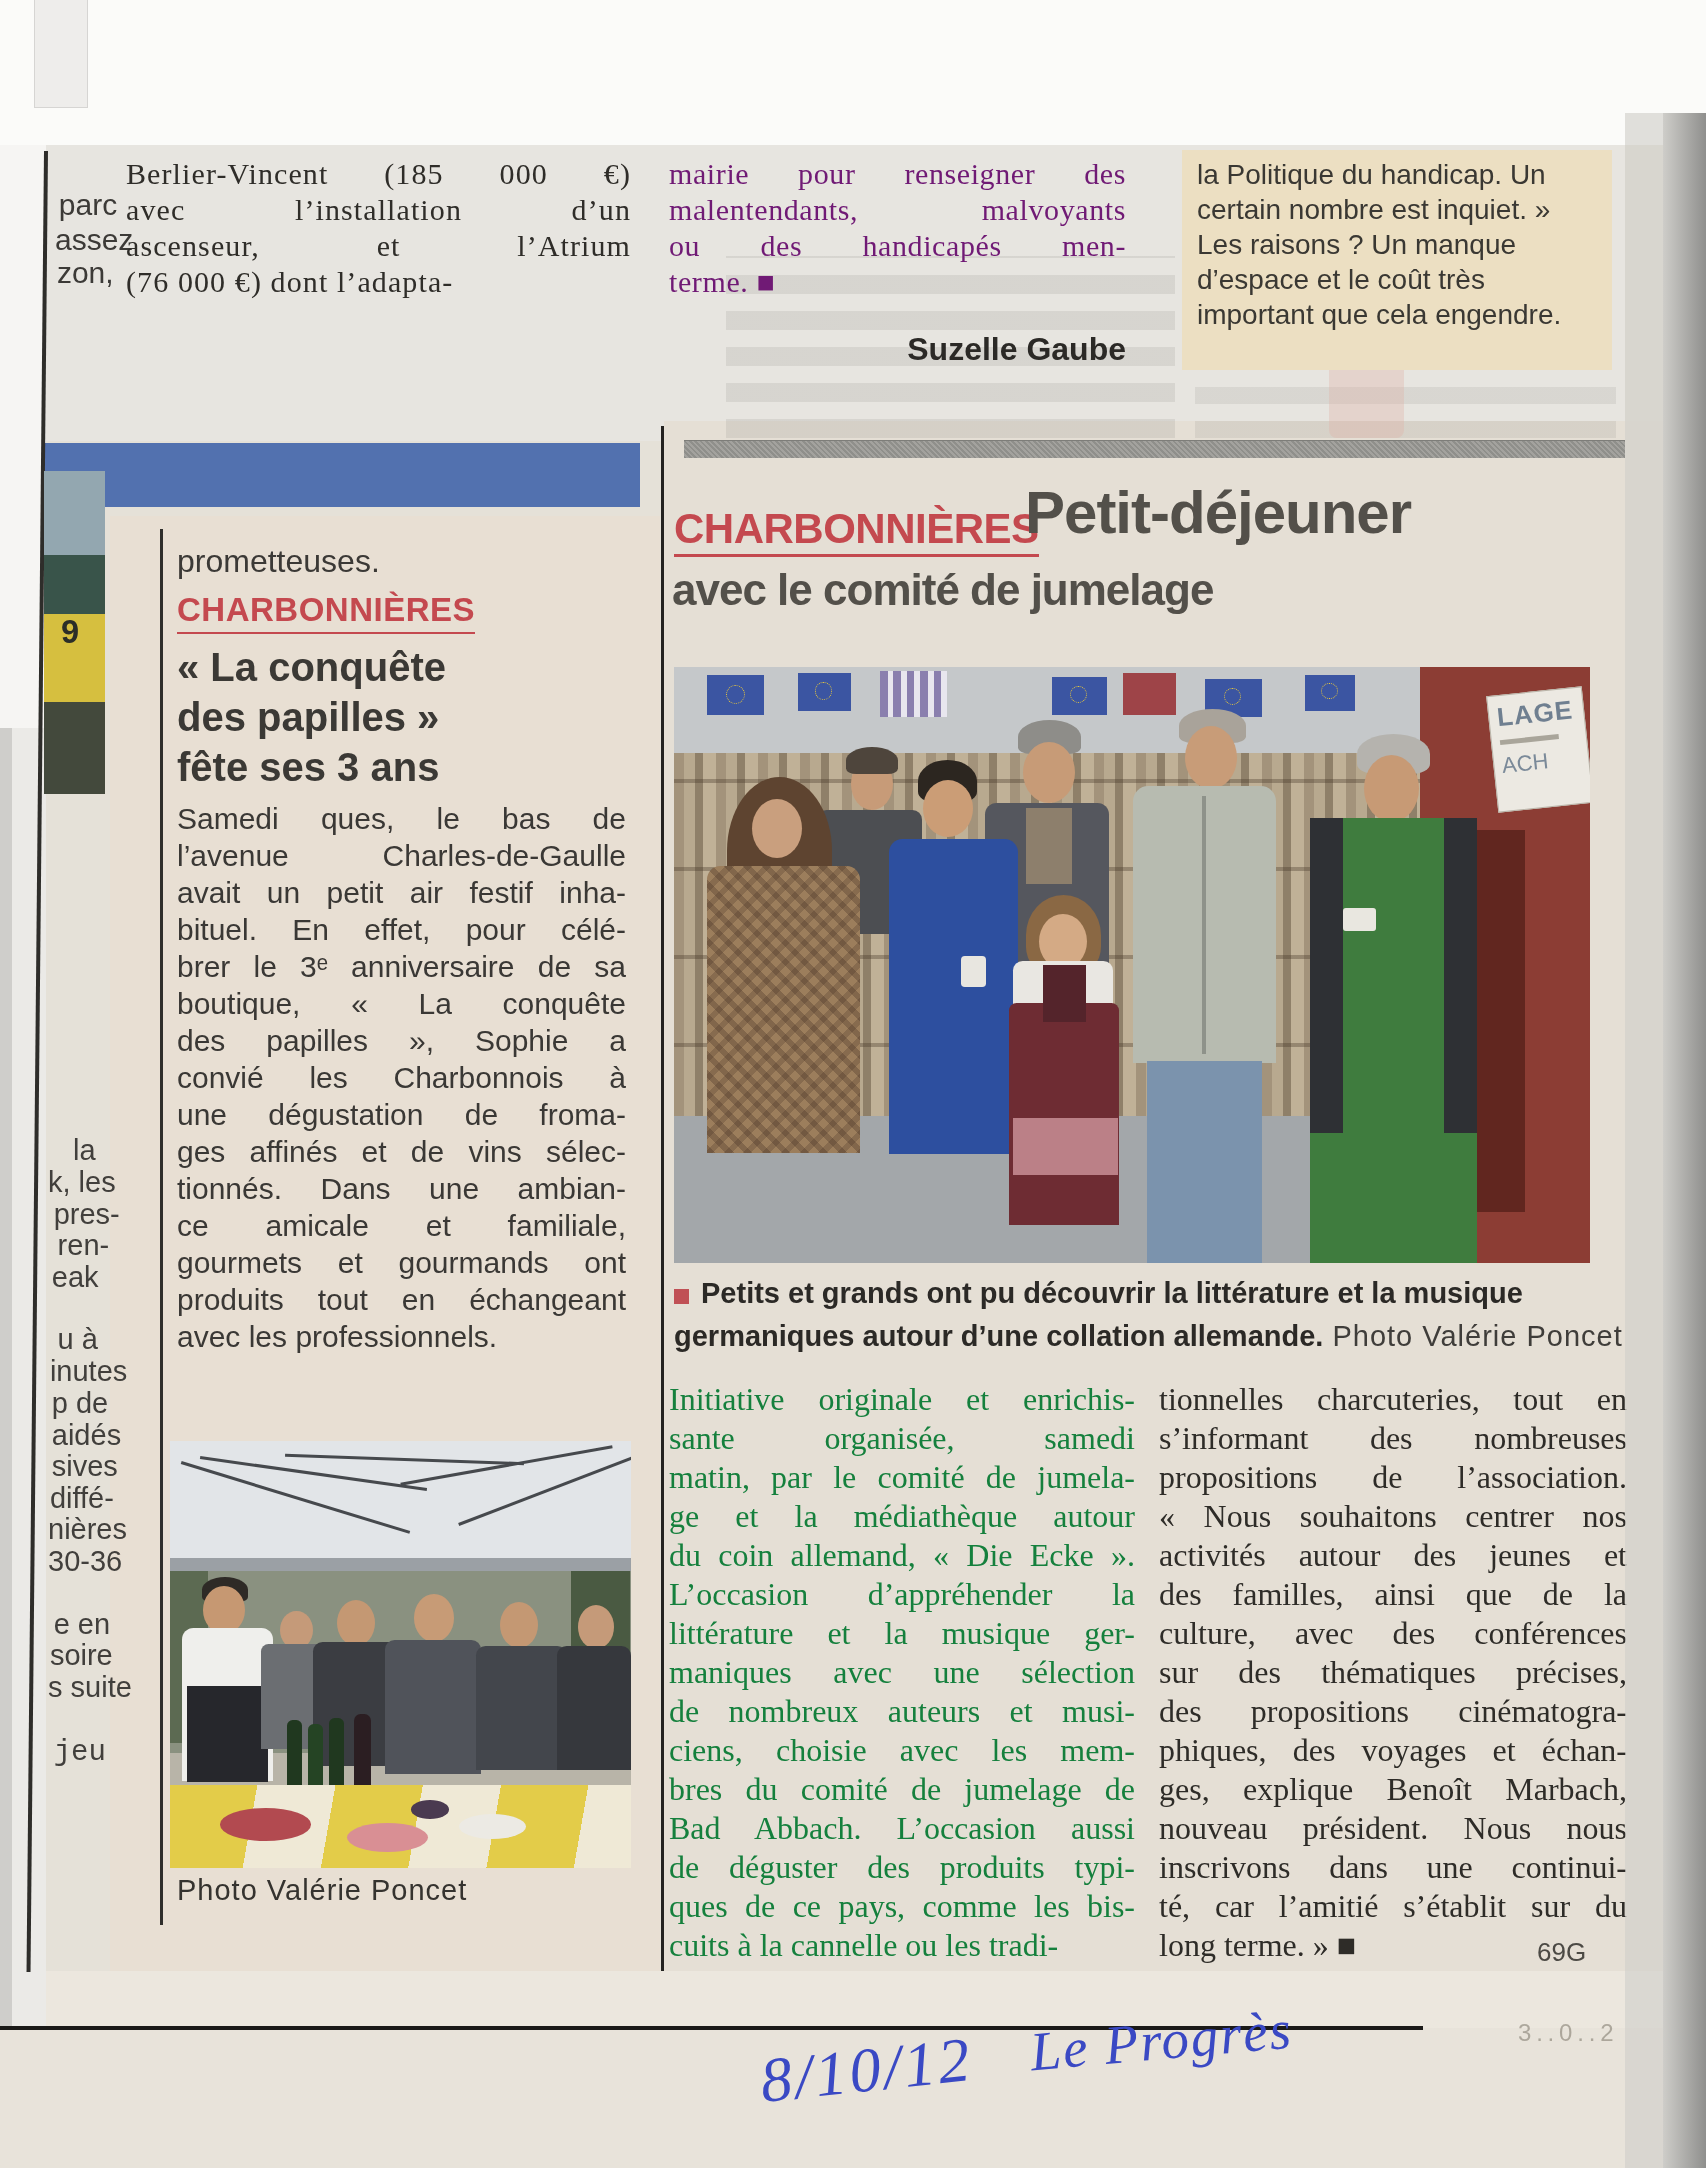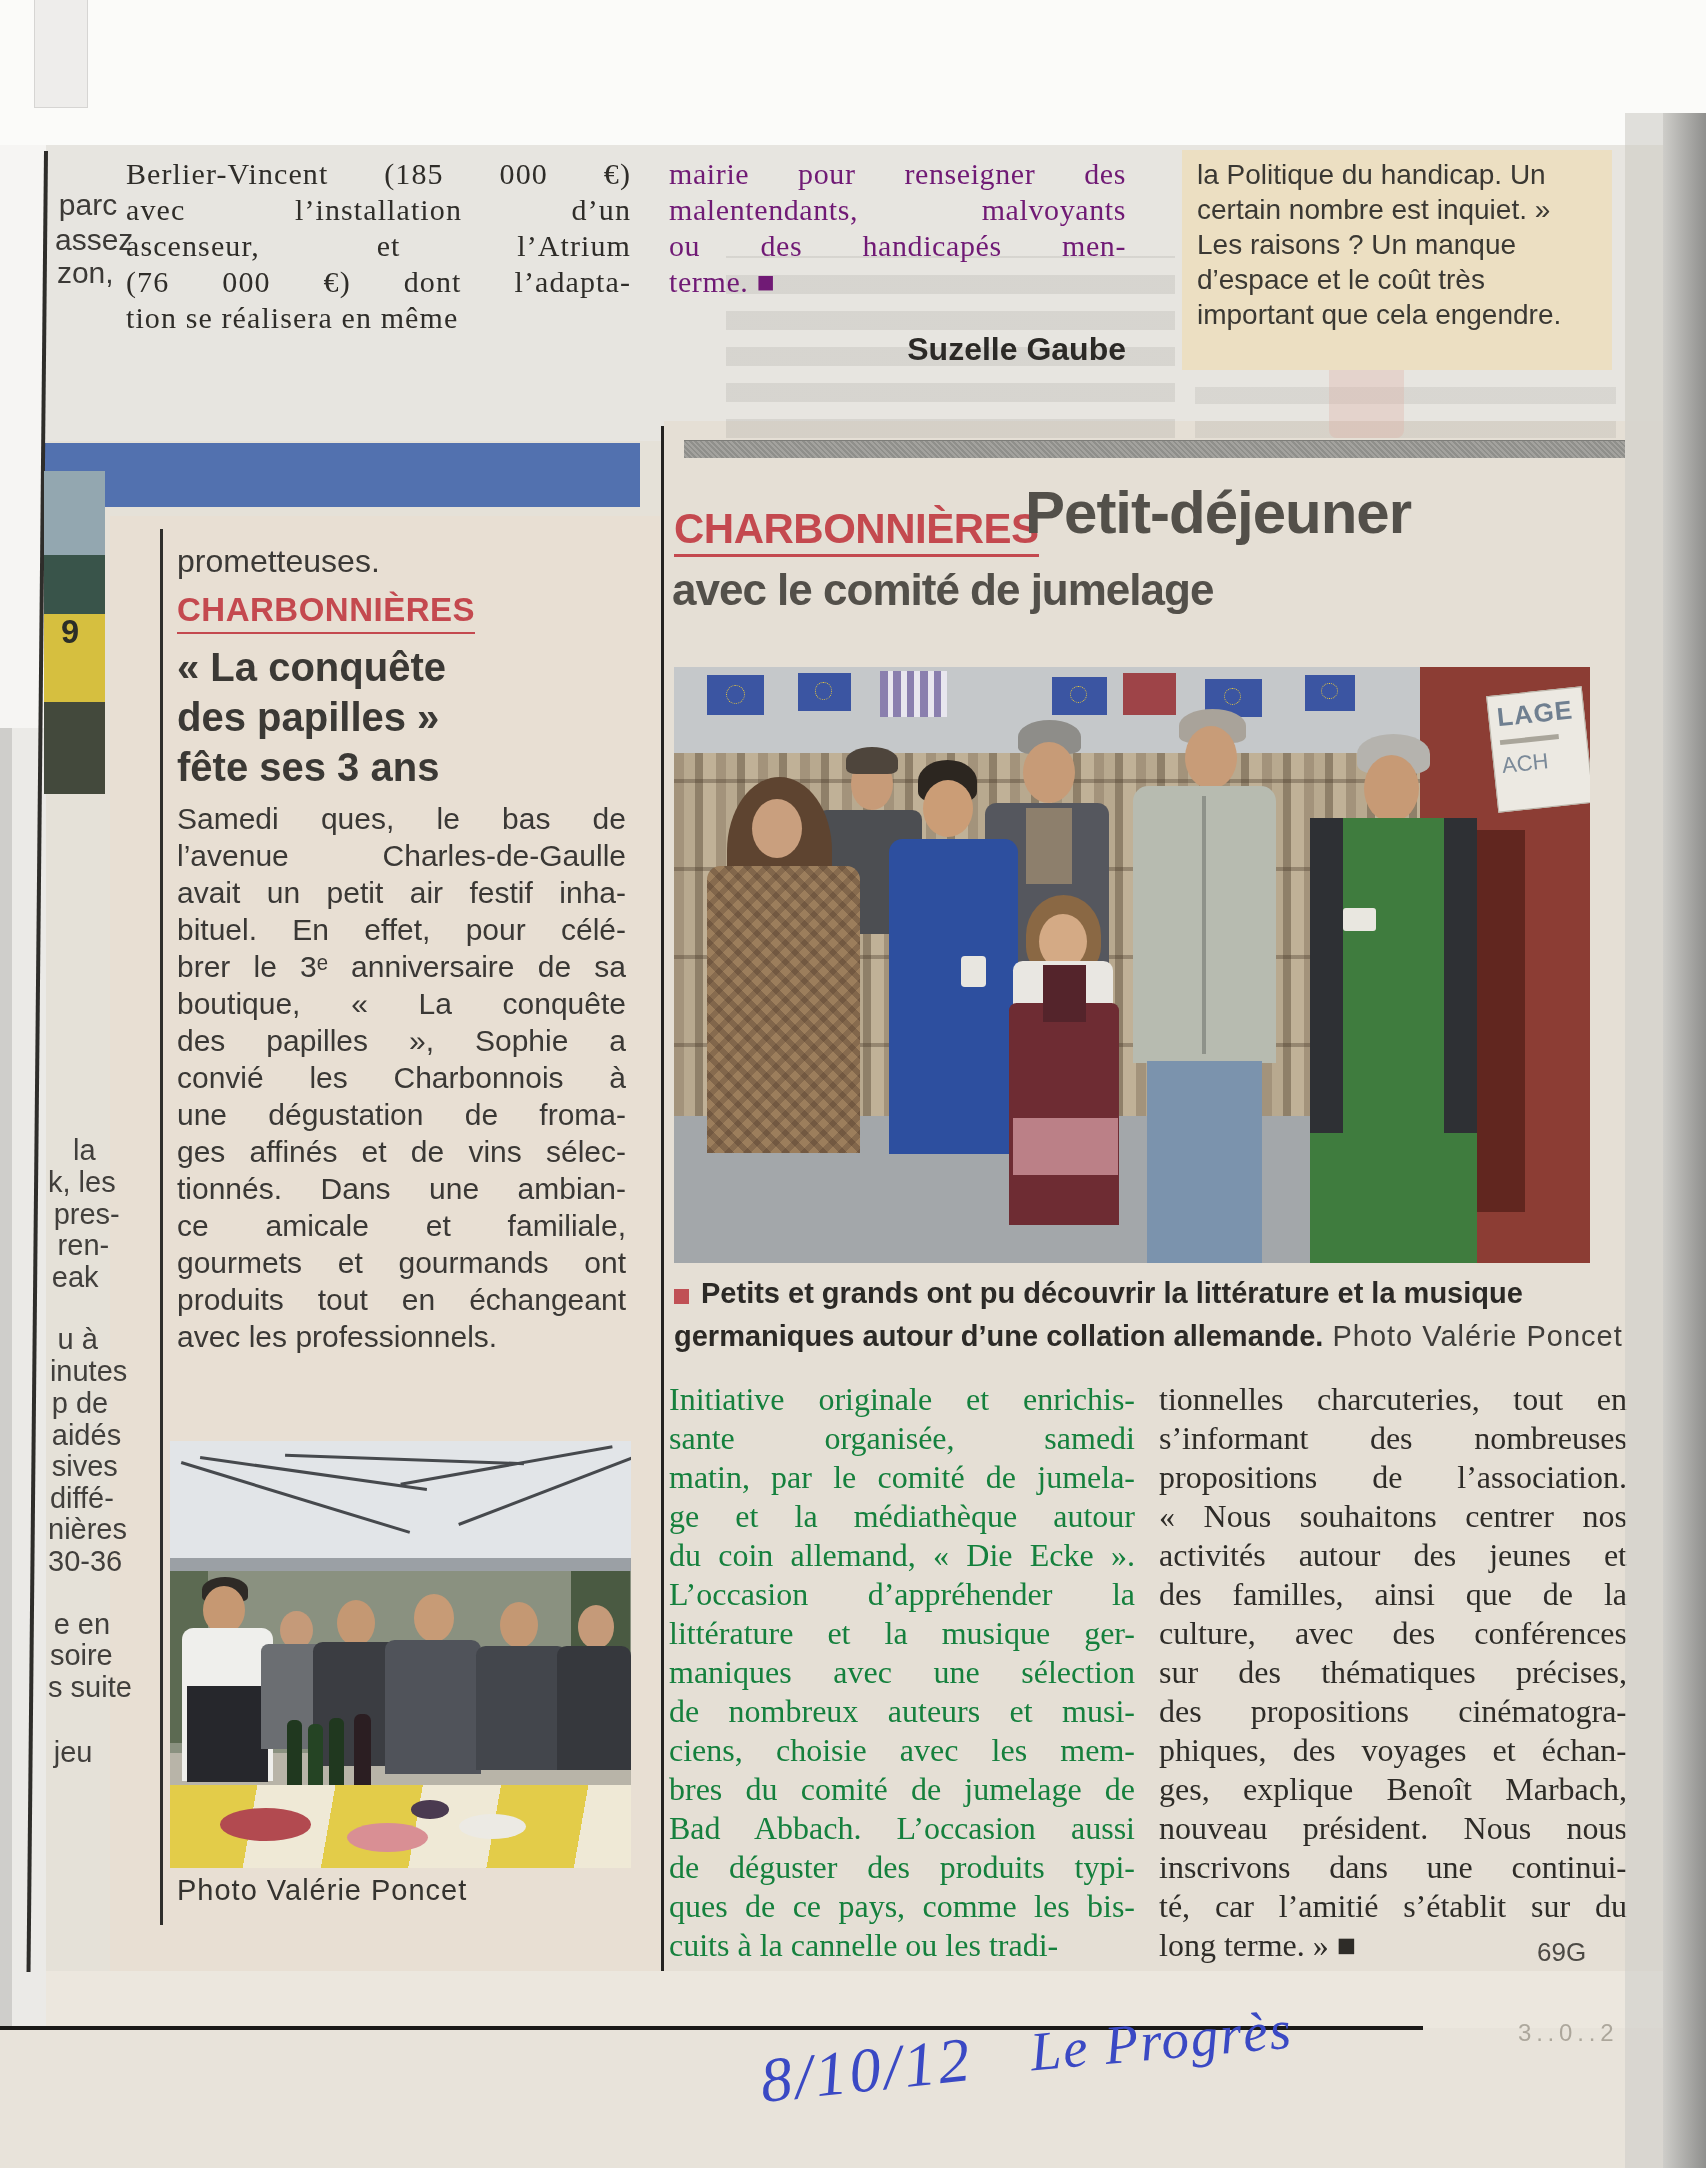--- a/index.html
+++ b/index.html
@@ -62,29 +62,28 @@
       <div class="fragline" style="top: 1355px; left: 1.9px;">inutes</div>
       <div class="fragline" style="top: 1387px; left: 3.8px;">p de</div>
       <div class="fragline" style="top: 1419px; left: 3.8px; text-align: center;">aidés</div>
       <div class="fragline" style="top: 1450px; left: 3.8px;">sives</div>
       <div class="fragline" style="top: 1482px; left: 1.9px;">diffé-</div>
       <div class="fragline" style="top: 1513px; left: 0px;">nières</div>
       <div class="fragline" style="top: 1545px; left: 0px;">30-36</div>
       <div class="fragline" style="top: 1608px; left: 5.7px;">e en</div>
       <div class="fragline" style="top: 1639px; left: 1.9px;">soire</div>
       <div class="fragline" style="top: 1671px; left: 0px;">s suite</div>
-      <div class="fragline" style="top: 1736px; left: 5.7px;">jeu</div>
+      <div class="fragline" style="top: 1736px; left: 5.7px; font-family: Liberation Mono, monospace;">jeu</div>
     </div>
 
   <div class="abs serif lines just" style="left:126px;top:156px;width:505px;font-size:30px;line-height:36px;letter-spacing:1.1px;color:#2f2d29;">
       <div class="">Berlier-Vincent (185 000 €)</div>
       <div class="">avec l’installation d’un</div>
       <div class="">ascenseur, et l’Atrium</div>
       <div class="">(76 000 €) dont l’adapta-</div>
-      <div class="">tion se réalisera en même</div>
     </div>
 
   <div class="abs serif lines just" style="left:669px;top:156px;width:457px;font-size:30px;line-height:36px;letter-spacing:0.6px;color:#701a75;">
       <div class="">mairie pour renseigner des</div>
       <div class="">malentendants, malvoyants</div>
       <div class="">ou des handicapés men-</div>
       <div class="">terme. ■</div>
     </div>
   <div class="abs sans bold" style="left:669px;top:331px;width:457px;text-align:right;font-size:32px;color:#2b2926;">Suzelle Gaube</div>
 

